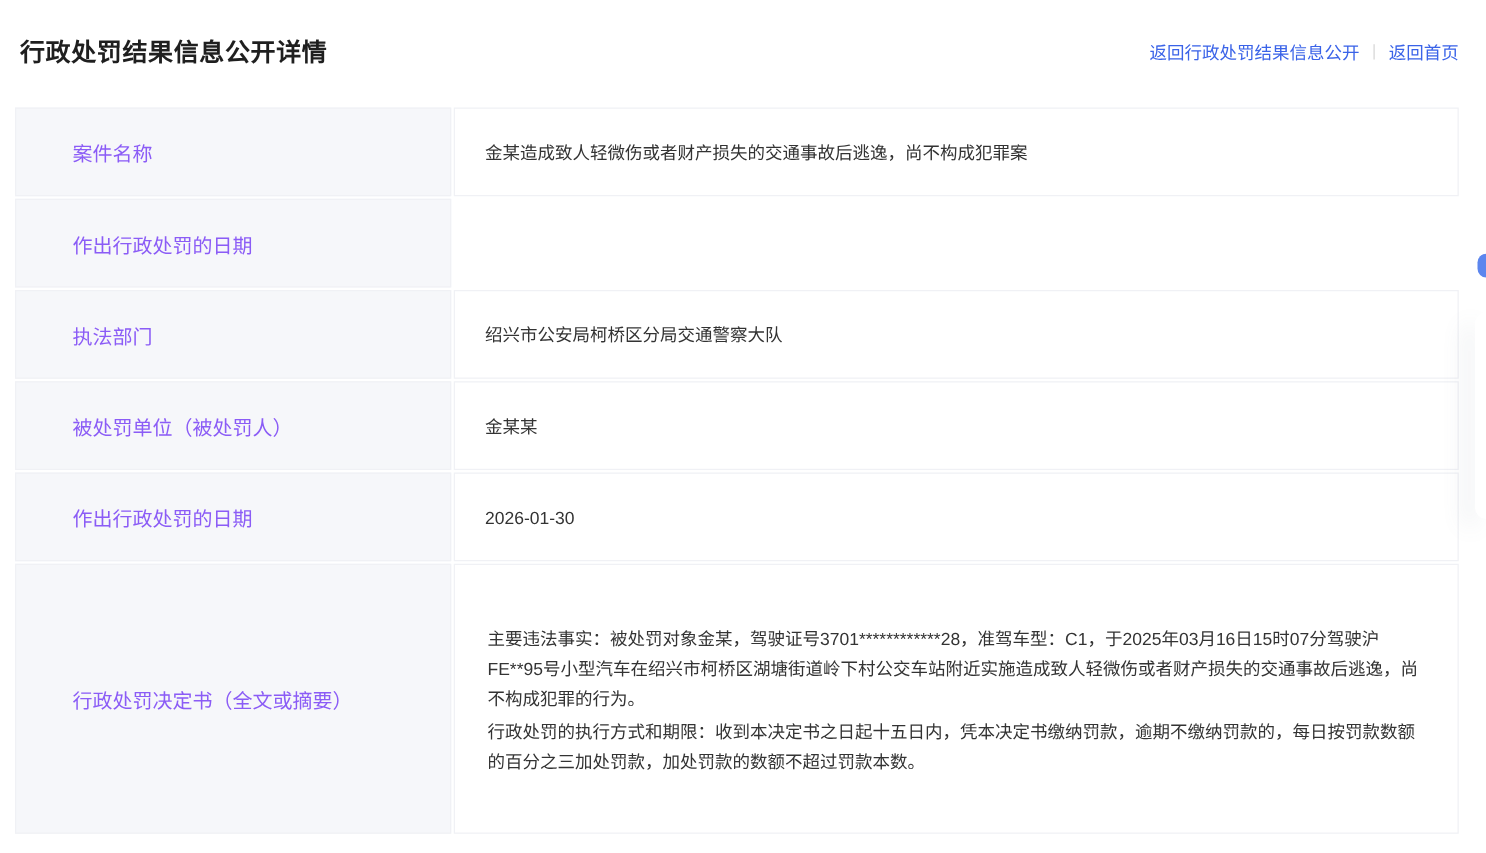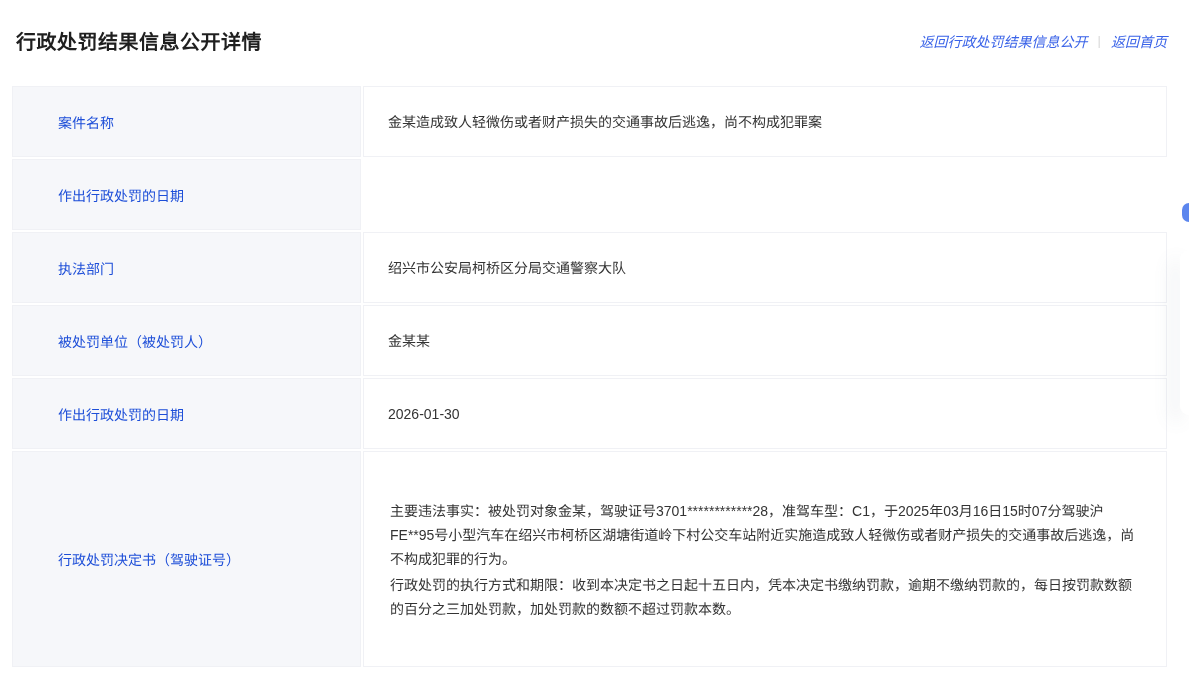--- a/index.html
+++ b/index.html
@@ -25,21 +25,20 @@
   }
   .header-links {
     display: flex;
     align-items: center;
     font-size: 14px;
   }
   .back-link {
     color: #3a63e8;
     text-decoration: none;
     cursor: pointer;
-    font-style: italic;
   }
   .link-divider {
     color: #d9d9d9;
     margin: 0 10px;
     font-size: 13px;
   }
   .detail-table {
     margin: 31px 22px 0 12px;
     width: 1155px;
   }
@@ -49,22 +48,22 @@
     column-gap: 2px;
     margin-bottom: 2px;
   }
   .label-cell {
     background: #f6f7fa;
     border: 1px solid #f0f1f5;
     min-height: 71px;
     display: flex;
     align-items: center;
     padding-left: 45px;
-    font-size: 14px;
-    color: #1d4ed8;
+    font-size: 16px;
+    color: #8b5cf6;
   }
   .value-cell {
     background: #ffffff;
     border: 1px solid #f0f1f5;
     min-height: 71px;
     display: flex;
     align-items: center;
     padding: 12px 20px 11px 24px;
     font-size: 14px;
     color: #333333;
@@ -125,21 +124,21 @@
     <div class="label-cell">被处罚单位（被处罚人）</div>
     <div class="value-cell">金某某</div>
   </div>
 
   <div class="detail-row">
     <div class="label-cell">作出行政处罚的日期</div>
     <div class="value-cell">2026-01-30</div>
   </div>
 
   <div class="detail-row tall">
-    <div class="label-cell">行政处罚决定书（驾驶证号）</div>
+    <div class="label-cell">行政处罚决定书（全文或摘要）</div>
     <div class="value-cell">
       <div class="paragraphs">
         <p>主要违法事实：被处罚对象金某，驾驶证号3701************28，准驾车型：C1，于2025年03月16日15时07分驾驶沪FE**95号小型汽车在绍兴市柯桥区湖塘街道岭下村公交车站附近实施造成致人轻微伤或者财产损失的交通事故后逃逸，尚不构成犯罪的行为。</p>
         <p>行政处罚的执行方式和期限：收到本决定书之日起十五日内，凭本决定书缴纳罚款，逾期不缴纳罚款的，每日按罚款数额的百分之三加处罚款，加处罚款的数额不超过罚款本数。</p>
       </div>
     </div>
   </div>
 
 </div>
 

